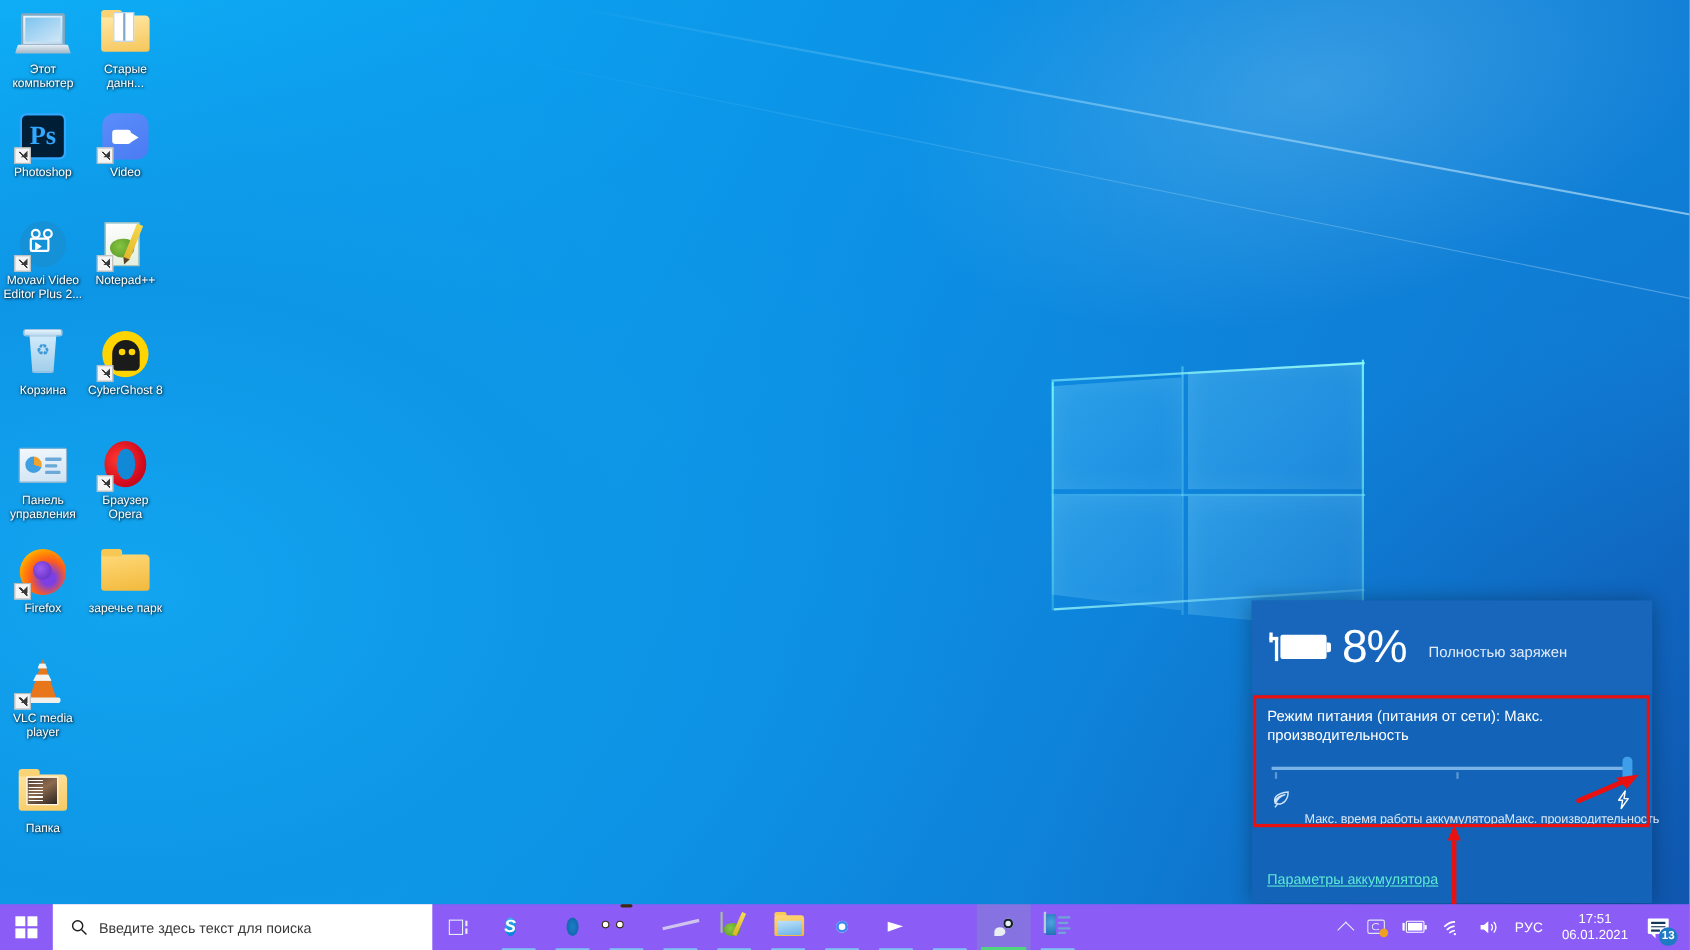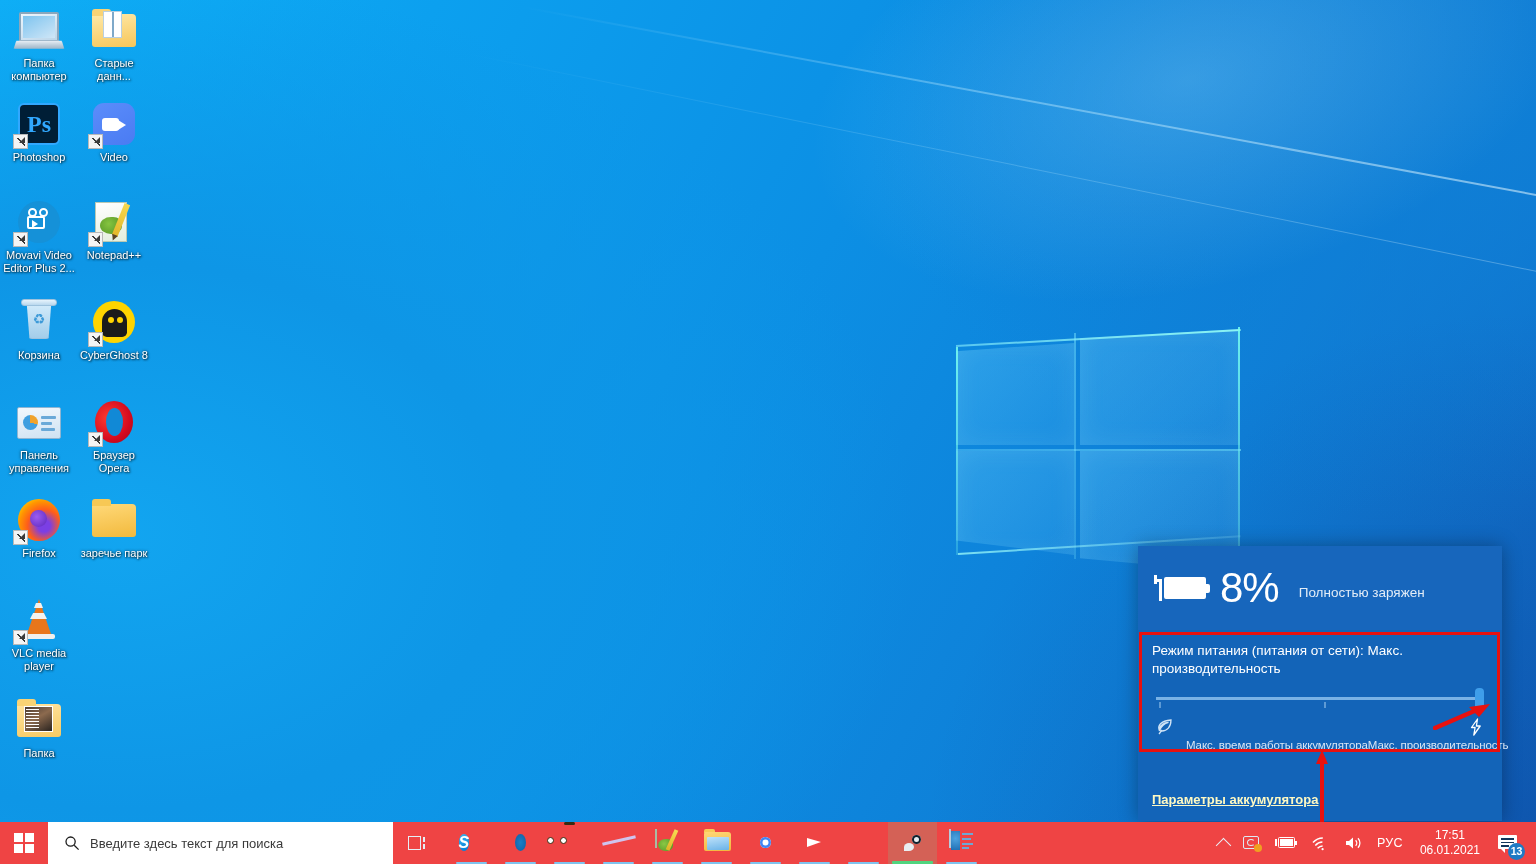--- a/index.html
+++ b/index.html
@@ -396,41 +396,40 @@
     left: 295px; top: 158px;
     width: 58px; height: 26px;
     z-index: 7;
     pointer-events: none;
   }
 
   .battery-settings-link {
     position: absolute;
     left: 14px; bottom: 14px;
     font-size: 13px;
-    color: #fef9c3;
+    color: #5eead4;
     text-decoration: underline;
     cursor: pointer;
-    font-weight: bold;
   }
 
   
   .arrow-vertical {
     position: absolute;
     left: 1315px; top: 750px;
     width: 14px; height: 108px;
     z-index: 40;
     pointer-events: none;
   }
 
   
   #taskbar {
     position: absolute;
     left: 0; bottom: 0;
     width: 1536px; height: 42px;
-    background: #ef4444;
+    background: #8b5cf6;
     display: flex;
     align-items: stretch;
     z-index: 50;
   }
   .start-button {
     width: 48px;
     display: flex; align-items: center; justify-content: center;
     cursor: pointer;
   }
   .win-flag {
@@ -650,21 +649,21 @@
     <div class="vignette-br"></div>
   </div>
 
   <div id="desktop-icons">
 
     <div class="dicon" style="left:2px;  top:6px;">
       <div class="glyph">
         <div class="ic-pc"></div>
           <div class="ic-pc-base"></div>
       </div>
-      <div class="label">Папка компьютер</div>
+      <div class="label">Этот компьютер</div>
     </div>
 
     <div class="dicon" style="left:77px; top:6px;">
       <div class="glyph">
         <div class="ic-folder-open"></div>
           <div class="ic-doc-white"></div>
       </div>
       <div class="label">Старые данн...</div>
     </div>
 

